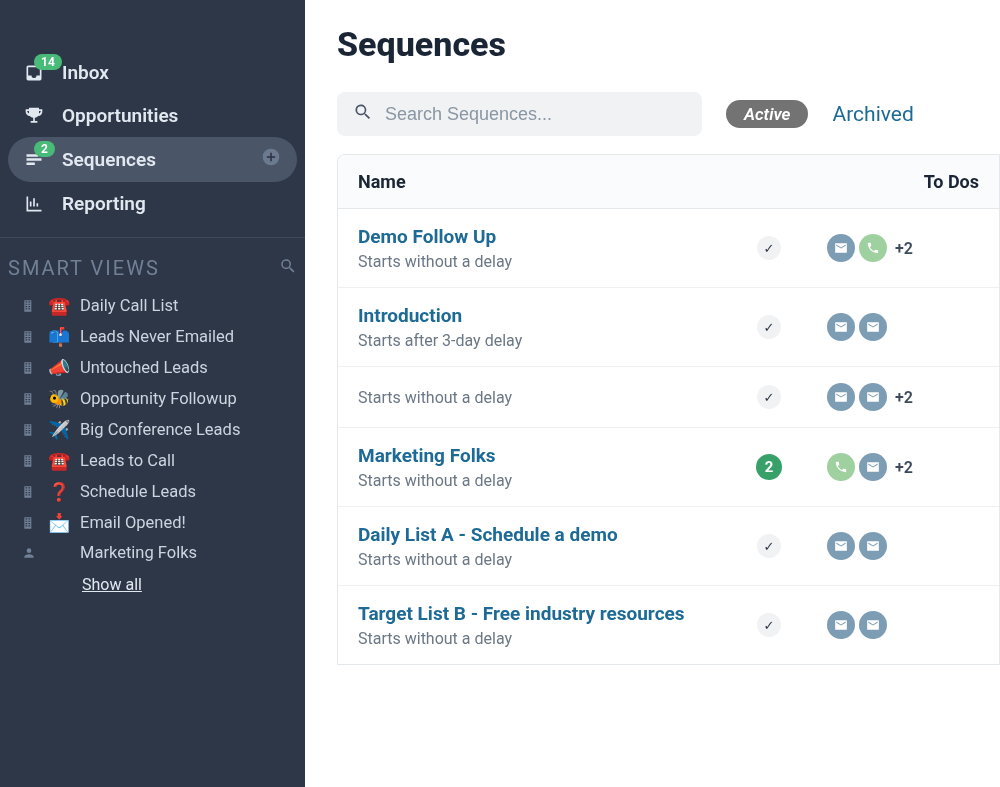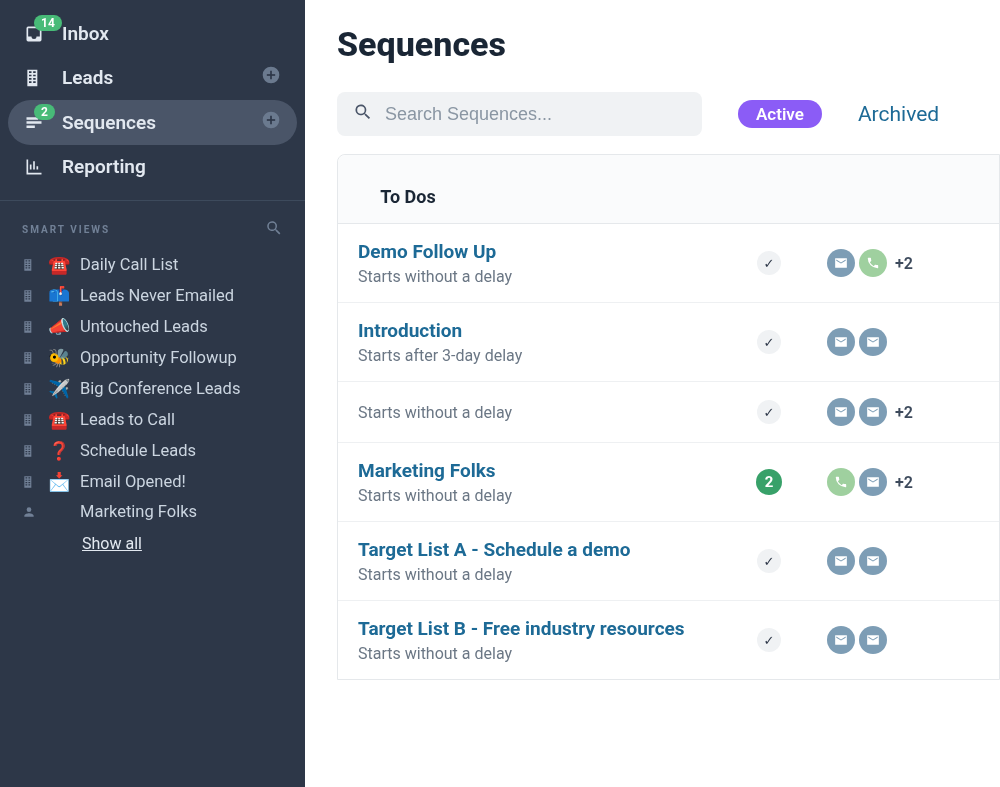--- a/index.html
+++ b/index.html
@@ -1,53 +1,53 @@
 <!DOCTYPE html>
 <html><head>
 <meta charset="utf-8">
 <style>
   * { box-sizing: border-box; margin: 0; padding: 0; }
   body { font-family: -apple-system, BlinkMacSystemFont, "Segoe UI", Roboto, Helvetica, Arial, sans-serif; background: #fff; width: 1000px; height: 787px; overflow: hidden; display: flex; }
   
   
   .sidebar { width: 305px; background: #2d3748; color: #e2e8f0; display: flex; flex-direction: column; padding-top: 12px; }
-  .nav-section { padding: 0 8px; }
+  .nav-section { padding: 0 8px; margin-top: 39px; }
   .nav-item { display: flex; align-items: center; padding: 10px 16px; border-radius: 24px; font-size: 19px; font-weight: 600; cursor: pointer; position: relative; }
   .nav-item.active { background: #4a5568; }
   .nav-icon { width: 28px; height: 22px; display: inline-flex; align-items: center; justify-content: flex-start; margin-right: 10px; position: relative; }
   .nav-icon svg { width: 20px; height: 20px; fill: #e2e8f0; }
   .badge { position: absolute; top: -8px; left: 10px; background: #48bb78; color: #fff; font-size: 12px; font-weight: 700; padding: 1px 7px; border-radius: 10px; }
   .plus-btn { margin-left: auto; color: #6b7a8f; }
   .plus-btn svg { width: 20px; height: 20px; fill: #6b7a8f; }
   .divider { border: none; border-top: 1px solid #3d4a5c; margin: 12px 0 18px; }
-  .smart-views-header { display: flex; align-items: center; justify-content: space-between; padding: 0 22px 10px; font-size: 10px; letter-spacing: 2px; color: #718096; font-weight: 700; }
+  .smart-views-header { display: flex; align-items: center; justify-content: space-between; padding: 0 8px 10px; font-size: 20px; letter-spacing: 2px; color: #718096; font-weight: 400; }
   .smart-views-header svg { width: 18px; height: 18px; fill: #718096; }
   .sv-item { display: flex; align-items: center; padding: 5px 22px; font-size: 16.5px; color: #cbd5e0; cursor: pointer; }
   .sv-icon { width: 16px; margin-right: 10px; color: #718096; display:inline-flex; }
   .sv-icon svg { width:14px; height:14px; fill:#718096; }
   .sv-emoji { width: 24px; margin-right: 8px; font-size: 18px; }
   .show-all { padding: 8px 82px; font-size: 16px; text-decoration: underline; cursor: pointer; color: #e2e8f0; }
 
   
   .main { flex: 1; padding: 24px 0 0 0; overflow: hidden; }
   .page-title { font-size: 34px; font-weight: 800; color: #1a2635; padding: 0 32px 18px; }
-  .toolbar { display: flex; align-items: center; gap: 36px; padding: 10px 32px 18px; }
+  .toolbar { display: flex; align-items: center; gap: 24px; padding: 10px 32px 18px; }
   .search-box { display: flex; align-items: center; background: #f0f2f4; border-radius: 8px; padding: 10px 16px; width: 365px; }
   .search-box svg { width: 20px; height: 20px; fill: #4a5568; margin-right: 12px; }
   .search-box input { border: none; background: transparent; font-size: 18px; color: #4a5568; outline: none; width: 100%; }
   .search-box input::placeholder { color: #8a96a3; }
   .pill { border-radius: 18px; padding: 4px 18px; font-size: 17px; font-weight: 600; cursor: pointer; }
-  .pill.active { background: #8b5cf6; color: #fff; }
+  .pill.active { background: #737373; color: #fff; font-style: italic; }
   .link { color: #1d6a96; font-size: 21px; cursor: pointer; }
 
   
   .table { border: 1px solid #e5e8eb; border-radius: 8px 0 0 0; margin-left: 32px; }
   .table-header { display: flex; padding: 16px 20px; background: #fafbfc; border-bottom: 1px solid #e5e8eb; border-radius: 8px 0 0 0; font-size: 18px; font-weight: 700; color: #1a2635; }
   .col-name { flex: 1; }
-  .col-todos { width: 100px; text-align: center; margin-top: 15px; }
+  .col-todos { width: 100px; text-align: right; }
   .col-steps { width: 160px; padding-left: 8px; }
   .row { display: flex; align-items: center; padding: 16px 20px; border-bottom: 1px solid #eef0f2; }
   .row:last-child { border-bottom: none; }
   .row-name { flex: 1; }
   .row-title { font-size: 19px; font-weight: 700; color: #1d6a96; margin-bottom: 4px; cursor: pointer; }
   .row-sub { font-size: 16px; color: #6b7785; }
   .row-todos { width: 100px; display: flex; justify-content: center; }
   .todo-check { width: 24px; height: 24px; border-radius: 50%; background: #f0f2f4; display: flex; align-items: center; justify-content: center; font-size: 13px; color: #2d3748; }
   .todo-count { width: 26px; height: 26px; border-radius: 50%; background: #38a169; color: #fff; display: flex; align-items: center; justify-content: center; font-weight: 700; font-size: 15px; }
   .row-steps { width: 160px; display: flex; align-items: center; gap: 4px; padding-left: 8px; }
@@ -104,27 +104,24 @@
           <svg viewBox="0 0 24 24">
             <use href="#i-inbox"></use>
           </svg>
           <span class="badge">14</span>
         </span>
         <span>Inbox</span>
       </div>
       <div class="nav-item">
         <span class="nav-icon">
           <svg viewBox="0 0 24 24">
-            <use href="#i-building"></use>
-          </svg>
-        </span>
-        <span>Leads</span>
-        <span class="plus-btn"><svg viewBox="0 0 24 24">
-            <use href="#i-plus"></use>
-          </svg></span>
+            <use href="#i-trophy"></use>
+          </svg>
+        </span>
+        <span>Opportunities</span>
       </div>
       <div class="nav-item active">
         <span class="nav-icon">
           <svg viewBox="0 0 24 24">
             <use href="#i-seq"></use>
           </svg>
           <span class="badge">2</span>
         </span>
         <span>Sequences</span>
         <span class="plus-btn"><svg viewBox="0 0 24 24">
@@ -240,20 +237,21 @@
       <span><svg viewBox="0 0 24 24">
             <use href="#i-search"></use>
           </svg></span>
       <input type="text" placeholder="Search Sequences..." style="">
     </div>
     <span class="pill active">Active</span>
     <span class="link">Archived</span>
   </div>
   <div class="table">
     <div class="table-header">
+      <div class="col-name">Name</div>
       <div class="col-todos">To Dos</div>
     </div>
     <div id="rows">
         <div class="row">
     <div class="row-name col-name">
       <div class="row-title">Demo Follow Up</div>
       <div class="row-sub">Starts without a delay</div>
     </div>
     <div class="row-todos">
             <span class="todo-check">✓</span>
@@ -331,21 +329,21 @@
             <span class="step-icon email">
               <svg viewBox="0 0 24 24">
                 <use href="#i-mail"></use>
               </svg>
             </span>
             <span class="step-more">+2</span>
           </div>
         </div>
         <div class="row">
     <div class="row-name col-name">
-      <div class="row-title">Target List A - Schedule a demo</div>
+      <div class="row-title">Daily List A - Schedule a demo</div>
       <div class="row-sub">Starts without a delay</div>
     </div>
     <div class="row-todos">
             <span class="todo-check">✓</span>
           </div>
     <div class="row-steps">
             <span class="step-icon email">
               <svg viewBox="0 0 24 24">
                 <use href="#i-mail"></use>
               </svg>

